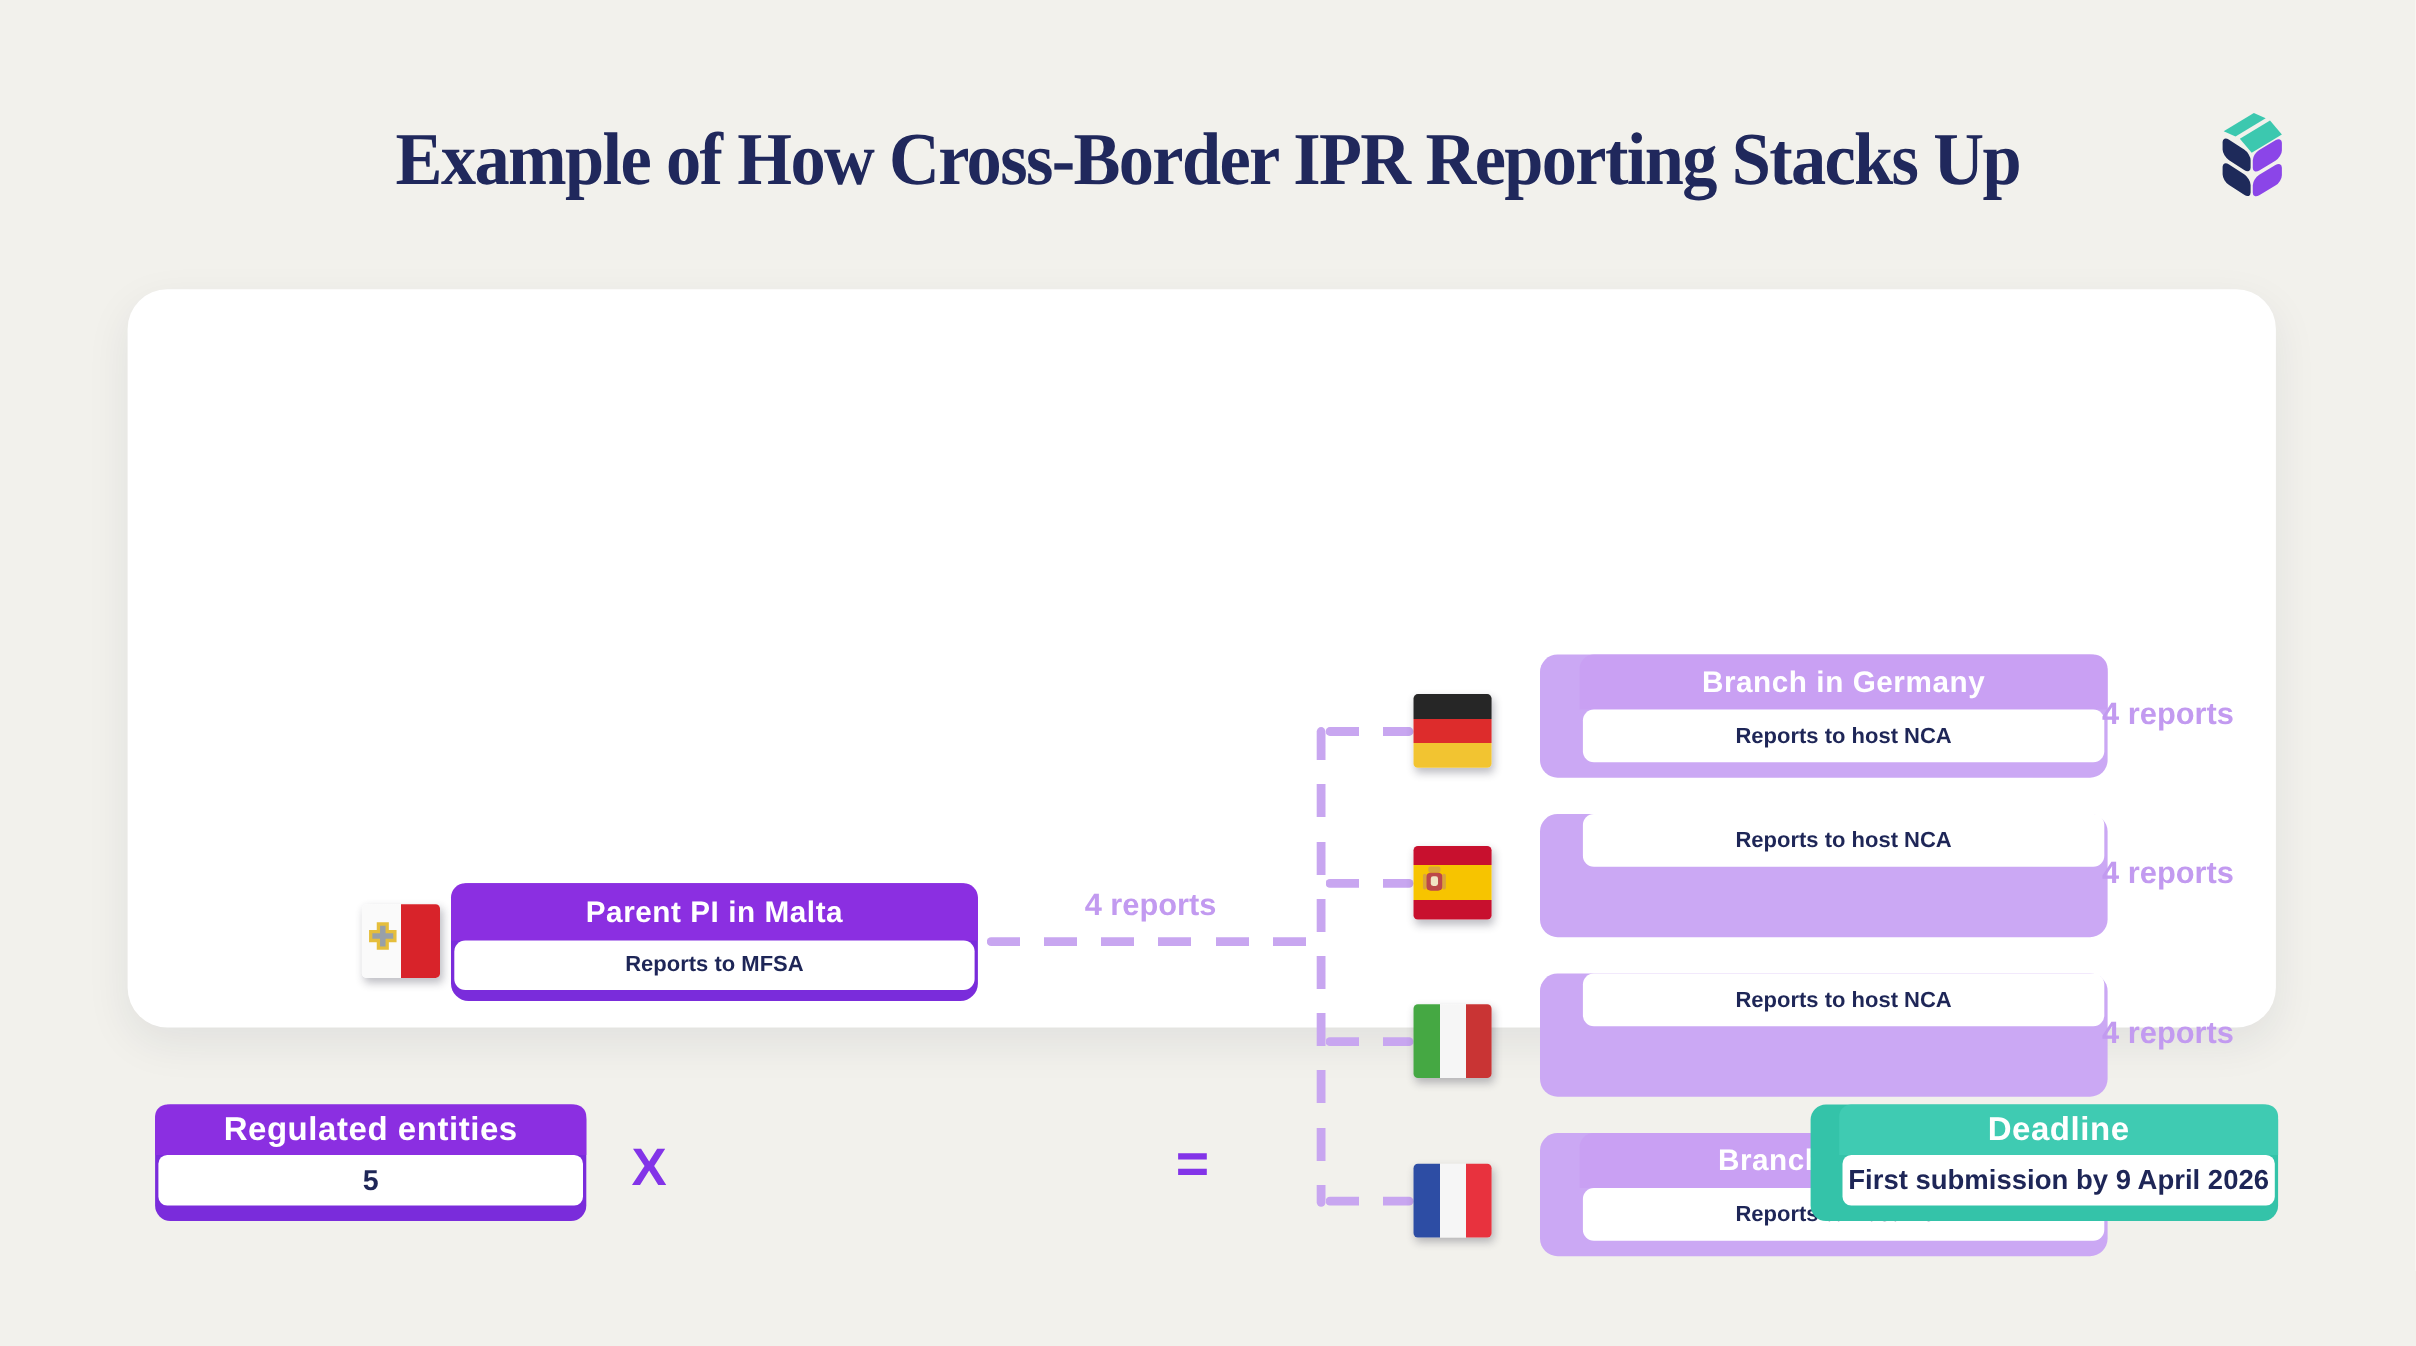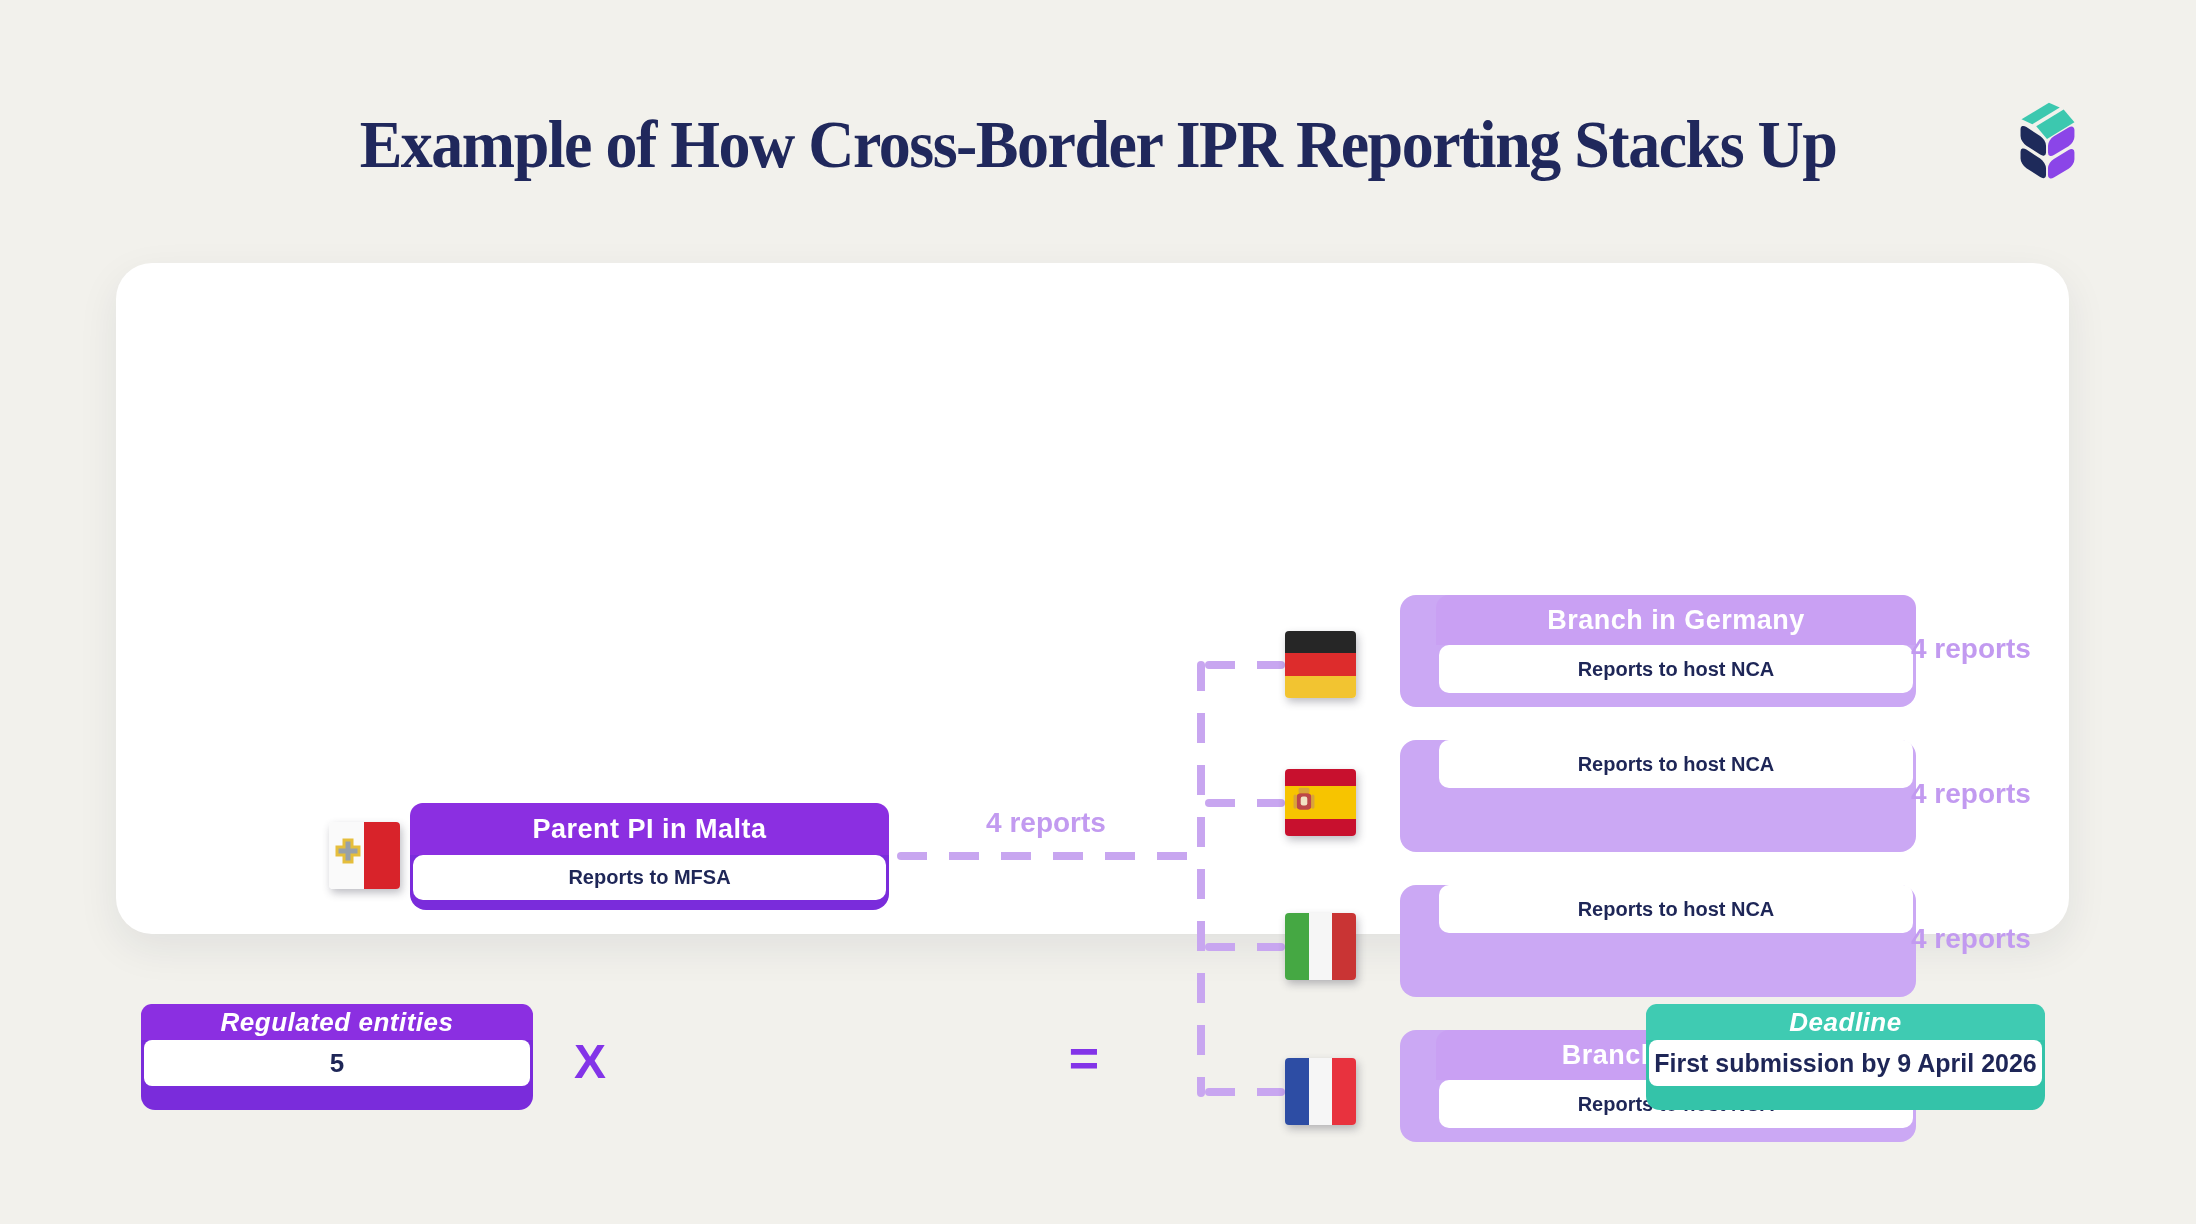--- a/index.html
+++ b/index.html
@@ -52,26 +52,26 @@
     box-shadow:2px 4px 8px rgba(40,40,60,0.3);}
   .flag-mt{left:213px;top:559px;background:linear-gradient(90deg,#FAFAFA 0 50%,#D8232A 50% 100%);}
   .flag-de{left:1169px;top:368px;background:linear-gradient(180deg,#262626 0 33.4%,#DD2C2C 33.4% 66.7%,#F2C431 66.7% 100%);}
   .flag-es{left:1169px;top:506px;background:linear-gradient(180deg,#C8102E 0 26%,#F7C400 26% 74%,#C8102E 74% 100%);}
   .flag-it{left:1169px;top:650px;background:linear-gradient(90deg,#45A843 0 33.4%,#F6F6F6 33.4% 66.7%,#C93434 66.7% 100%);}
   .flag-fr{left:1169px;top:795px;background:linear-gradient(90deg,#2D4DA4 0 33.4%,#F6F6F6 33.4% 66.7%,#E8323E 66.7% 100%);}
   .flag svg{position:absolute;}
 
   
   .calc-node{height:106px;background:#7A2CDB;border-radius:14px;top:1004px;}
-  .calc-node .hd{height:36px;background:#8B2FE1;border-radius:11px 11px 0 0;font-size:26px;font-style:italic;}
+  .calc-node .hd{height:46px;background:#8B2FE1;border-radius:11px 11px 0 0;font-size:30px;}
   .calc-node .bd{height:46px;border-radius:8px;font-size:26px;}
   .calc-1{left:141px;width:392px;}
   .calc-2{left:641px;width:392px;}
   .calc-3{left:1141px;width:398px;}
-  .deadline-node{left:1646px;width:399px;background:#34C3A9;}
+  .deadline-node{left:1646px;width:399px;background:#34C3A9;padding-left:26px;}
   .deadline-node .hd{background:#3FCBB2;}
   .deadline-node .bd{font-size:25px;font-weight:600;}
 
   .op{position:absolute;color:#8334E8;font-weight:700;text-align:center;}
   .op-times{left:562px;top:1034px;width:56px;font-size:48px;}
   .op-equals{left:1056px;top:1028px;width:56px;font-size:52px;}
 
   .alert{color:#EE2C1F;margin-left:10px;font-weight:700;font-size:27px;letter-spacing:-2px;}
 </style>
 </head>

